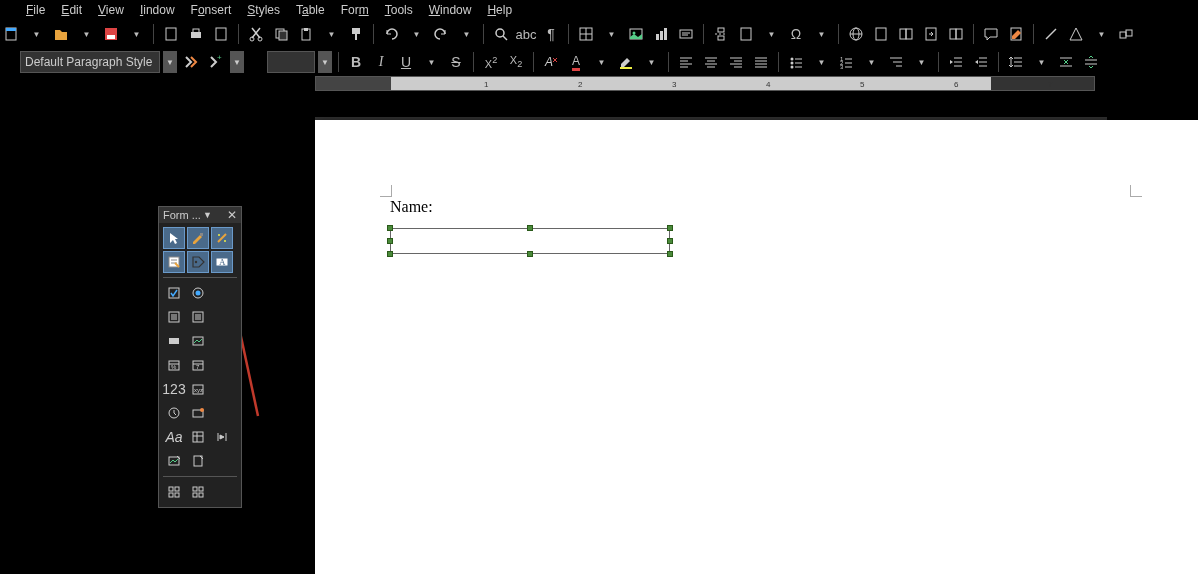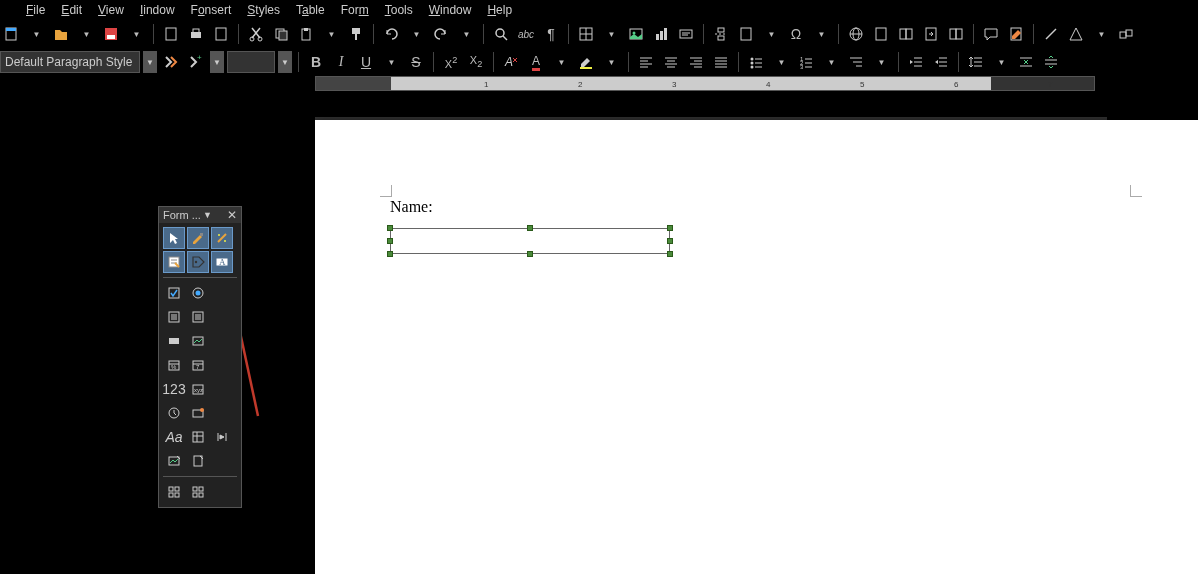--- a/index.html
+++ b/index.html
@@ -8,21 +8,21 @@
   
   .menubar { display: flex; background: #000; height: 20px; align-items: center; padding-left: 18px; }
   .menubar .menu-item { padding: 2px 8px; cursor: pointer; }
   
   
   .toolbar-row { display: flex; background: #000; height: 28px; align-items: center; padding: 2px 0; gap: 3px; }
   .toolbar-row .sep { width: 1px; height: 20px; background: #444; margin: 0 3px; }
   .tbtn { width: 22px; height: 22px; display: flex; align-items: center; justify-content: center; cursor: pointer; color: #bbb; }
   .dropdown-arrow { font-size: 8px; margin-left: 1px; }
   
-  .combo { background: #333; border: 1px solid #555; height: 22px; display: flex; align-items: center; padding: 0 4px; color: #ccc; }
+  .combo { background: #333; border: 1px solid #555; height: 22px; display: flex; align-items: center; padding: 0 4px; color: #ccc; margin-left: 20px; }
   .combo.para { width: 140px; }
   .combo.font { width: 170px; }
   .combo.size { width: 48px; }
   .combo-arrow { width: 14px; height: 22px; background: #555; display: flex; align-items: center; justify-content: center; font-size: 8px; }
   
   
   .ruler-container { height: 15px; background: #000; position: relative; }
   .ruler { position: absolute; left: 315px; height: 15px; background: #333; border: 1px solid #555; width: 780px; }
   .ruler-active { position: absolute; left: 75px; width: 600px; height: 13px; background: #ccc; top: 0; }
   .ruler-dark { position: absolute; left: 0; width: 75px; height: 13px; background: #444; }
@@ -172,21 +172,21 @@
       <span class="dropdown-arrow">▼</span>
     </div>
   <div class="sep"></div>
   <div class="tbtn">
       <svg width="16" height="16">
         <circle cx="7" cy="7" r="4" fill="none" stroke="#ccc" stroke-width="1.5"></circle>
         <line x1="10" y1="10" x2="14" y2="14" stroke="#ccc" stroke-width="1.5"></line>
       </svg>
     </div>
   <div class="tbtn">
-      <span style="font-size:10px;font-style:italic">abc</span>
+      <span style="font-size:13px;">abc</span>
     </div>
   <div class="tbtn">
       <span style="font-size:14px">¶</span>
     </div>
   <div class="sep"></div>
   <div class="tbtn">
       <svg width="16" height="16">
         <rect x="2" y="2" width="12" height="12" fill="none" stroke="#ccc"></rect>
         <line x1="2" y1="8" x2="14" y2="8" stroke="#ccc"></line>
         <line x1="8" y1="2" x2="8" y2="14" stroke="#ccc"></line>

